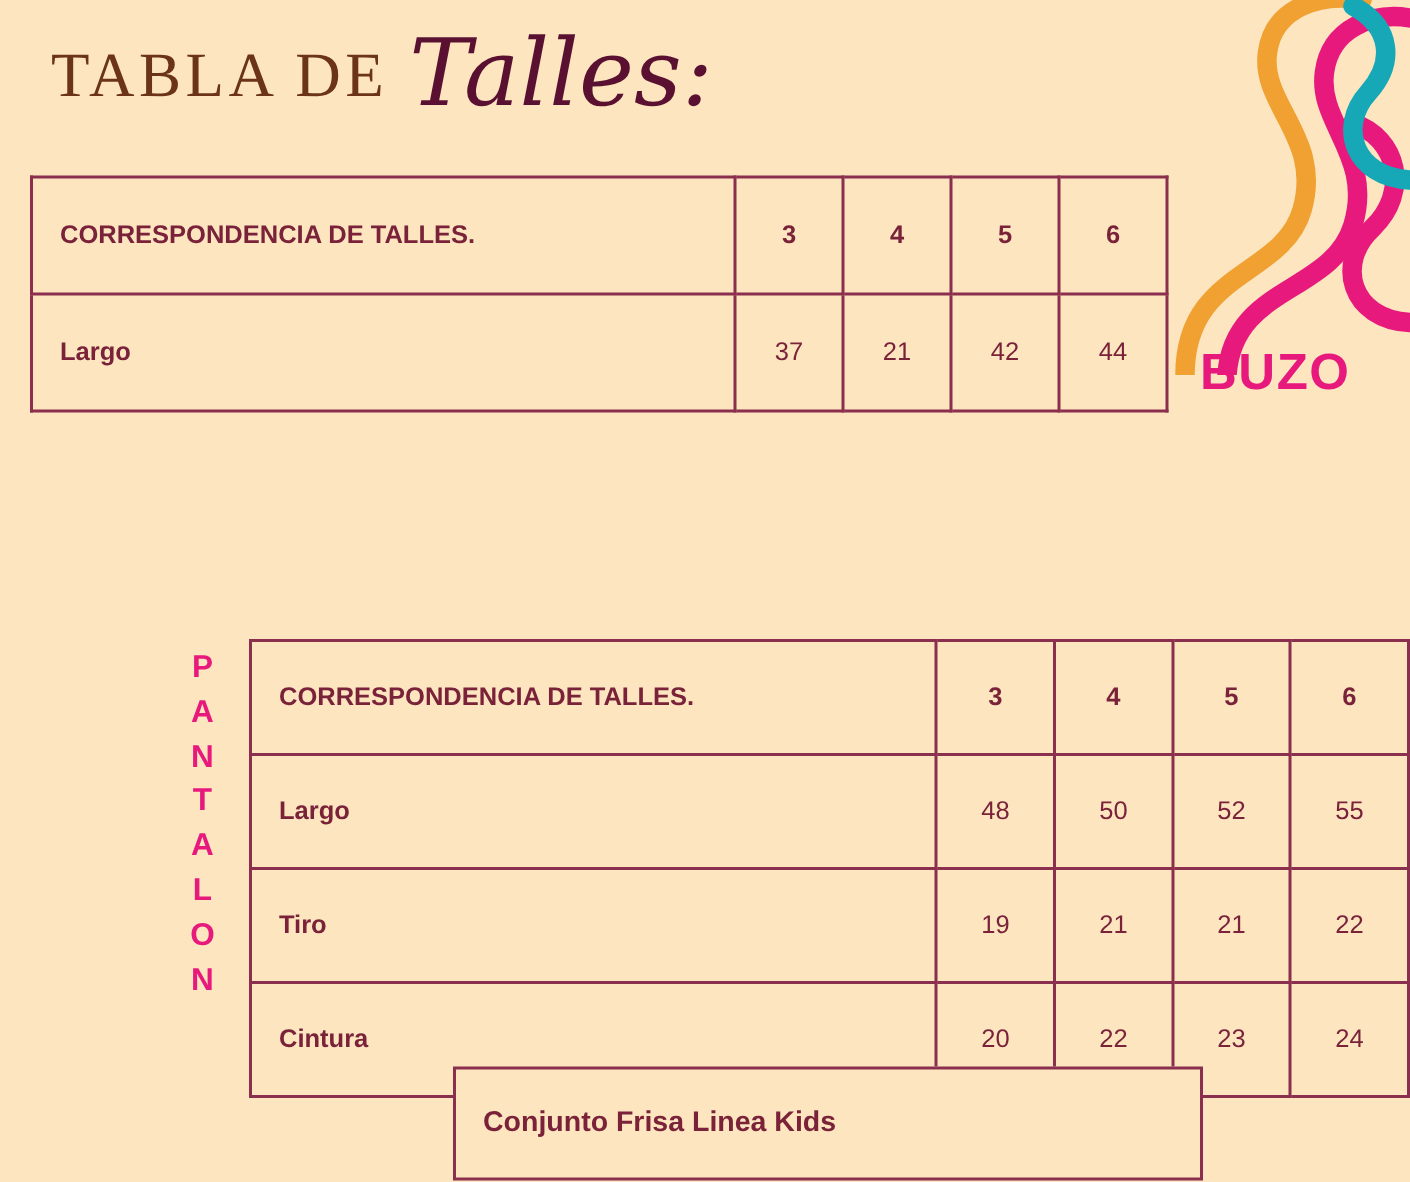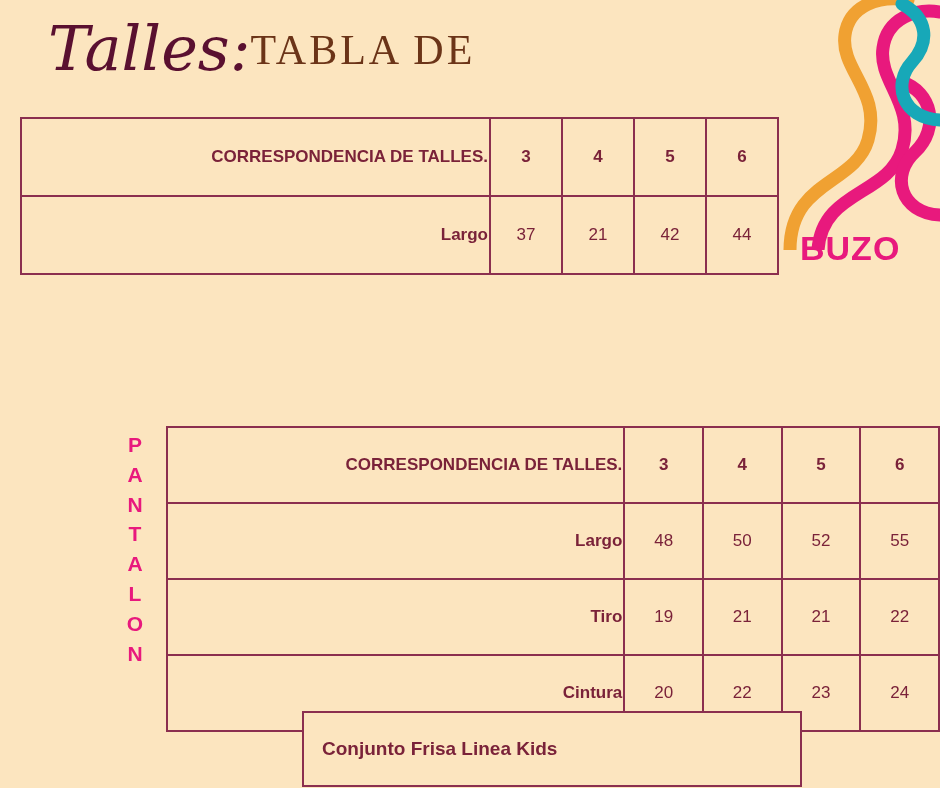--- a/index.html
+++ b/index.html
@@ -69,21 +69,21 @@
   }
   table td, table th {
     border: 2px solid #8b2f4f;
     color: #7a2239;
     font-size: 17px;
     text-align: center;
     vertical-align: middle;
     font-weight: normal;
   }
   table .rowlabel {
-    text-align: right;
+    text-align: left;
     padding-left: 18px;
     font-weight: bold;
   }
   table .headcell {
     font-weight: bold;
     font-size: 17px;
   }
 
   
   #table-buzo {
@@ -138,22 +138,22 @@
     padding-left: 18px;
     color: #7a2239;
     font-size: 19px;
     font-weight: bold;
   }
 </style>
 </head>
 <body>
 
 <div id="title-block">
+  <span id="title-main">TABLA DE</span>
   <span id="title-script">Talles:</span>
-  <span id="title-main">TABLA DE</span>
 </div>
 
 <svg id="swirls" viewBox="0 0 300 250" xmlns="http://www.w3.org/2000/svg">
   <path d="M150 250 C 150 180, 215 185, 228 140 C 242 92, 200 70, 205 35 C 209 5, 240 -5, 268 0" fill="none" stroke="#f0a132" stroke-width="13" stroke-linecap="round"></path>
   <path d="M178 250 C 182 190, 248 196, 262 150 C 276 104, 238 82, 243 48 C 247 18, 276 8, 300 12" fill="none" stroke="#e8197d" stroke-width="13" stroke-linecap="round"></path>
   <path d="M300 215 C 260 213, 250 175, 275 152 C 300 128, 292 92, 262 82" fill="none" stroke="#e8197d" stroke-width="13" stroke-linecap="round"></path>
   <path d="M300 120 C 262 118, 252 84, 272 62 C 290 42, 288 18, 262 4" fill="none" stroke="#17a8b8" stroke-width="13" stroke-linecap="round"></path>
 </svg>
 
 <div id="buzo-label">BUZO</div>

